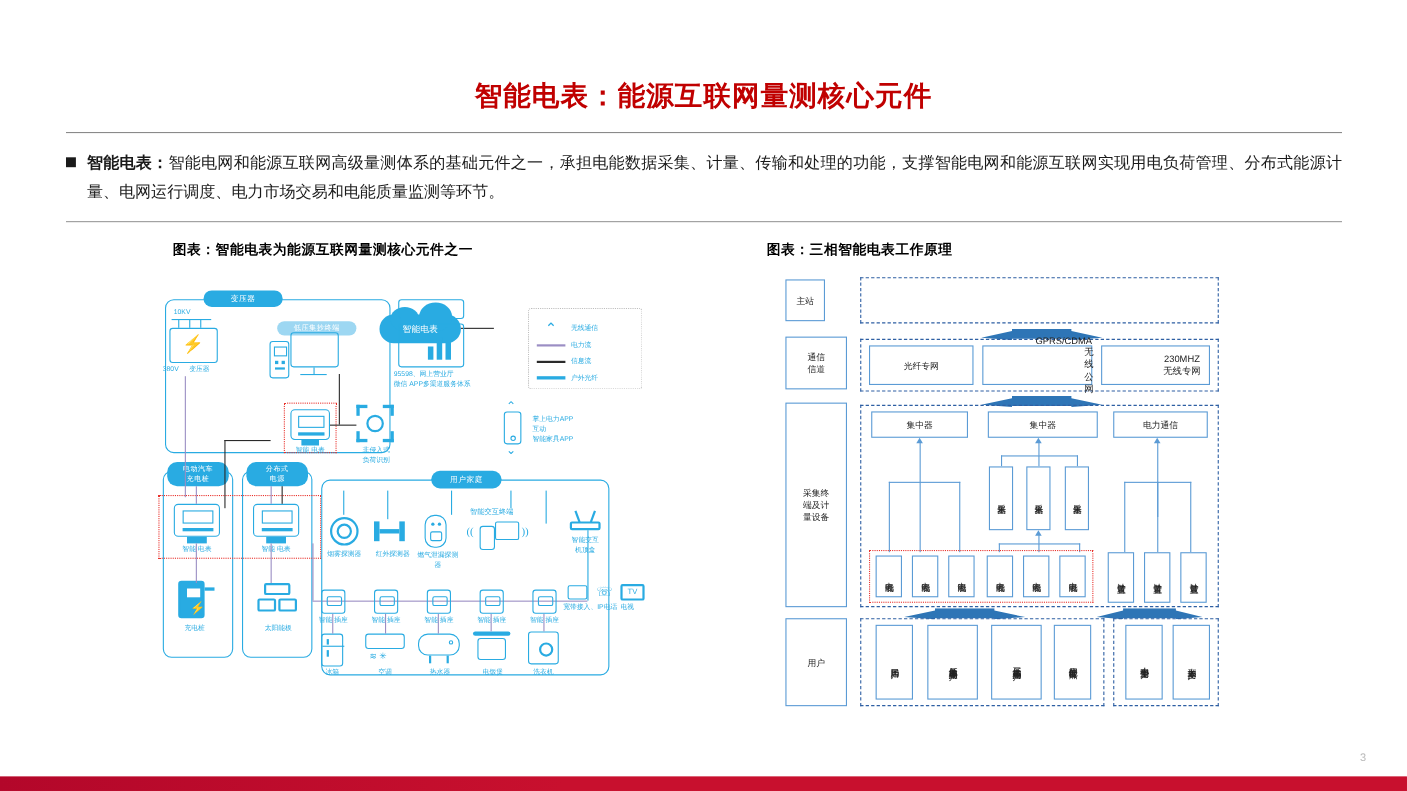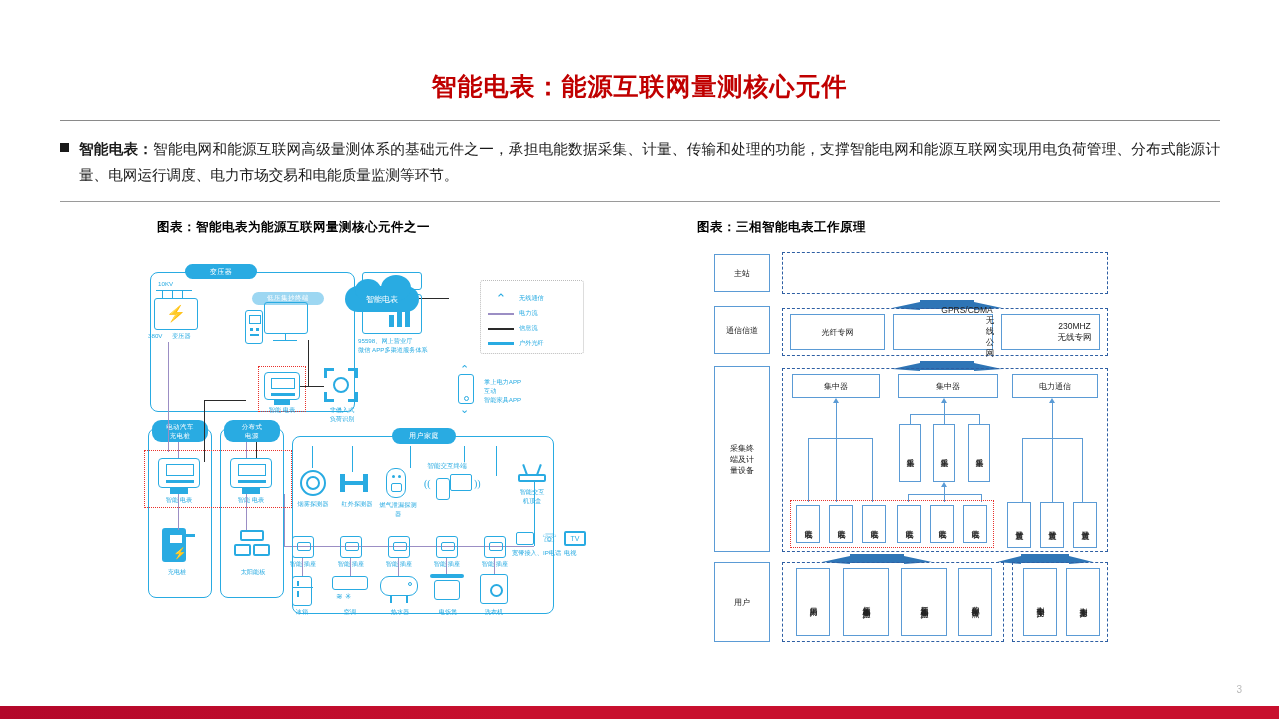--- a/index.html
+++ b/index.html
@@ -399,22 +399,22 @@
   <div class="line-v c-blue" style="left:394px; top:232px; height:64px;"></div>
   <div class="line-v c-blue" style="left:356px; top:196px; height:30px;"></div>
   <div class="line-v c-blue" style="left:324px; top:196px; height:16px;"></div>
   <div class="line-v c-blue" style="left:270px; top:196px; height:22px;"></div>
   <div class="line-v c-blue" style="left:212px; top:196px; height:26px;"></div>
   <div class="line-v c-blue" style="left:172px; top:196px; height:22px;"></div>
 </div>
 
 <div class="fig" id="fig-right">
 
-  <div class="rbox" style="left:2px; top:4px; width:56px; height:38px;">主站</div>
-  <div class="rbox" style="left:2px; top:56px; width:56px; height:48px; ">
+  <div class="rbox" style="left:2px; top:4px; width:36px; height:38px;">主站</div>
+  <div class="rbox" style="left:2px; top:56px; width:56px; height:48px; flex-direction:column;">
     <span>通信</span>
     <span>信道</span>
   </div>
   <div class="rbox" style="left:2px; top:312px; width:56px; height:80px;">用户</div>
   <div class="rbox" style="left:2px; top:116px; width:56px; height:186px; flex-direction:column;">
     <span>采集终</span>
     <span>端及计</span>
     <span>量设备</span>
   </div>
 

